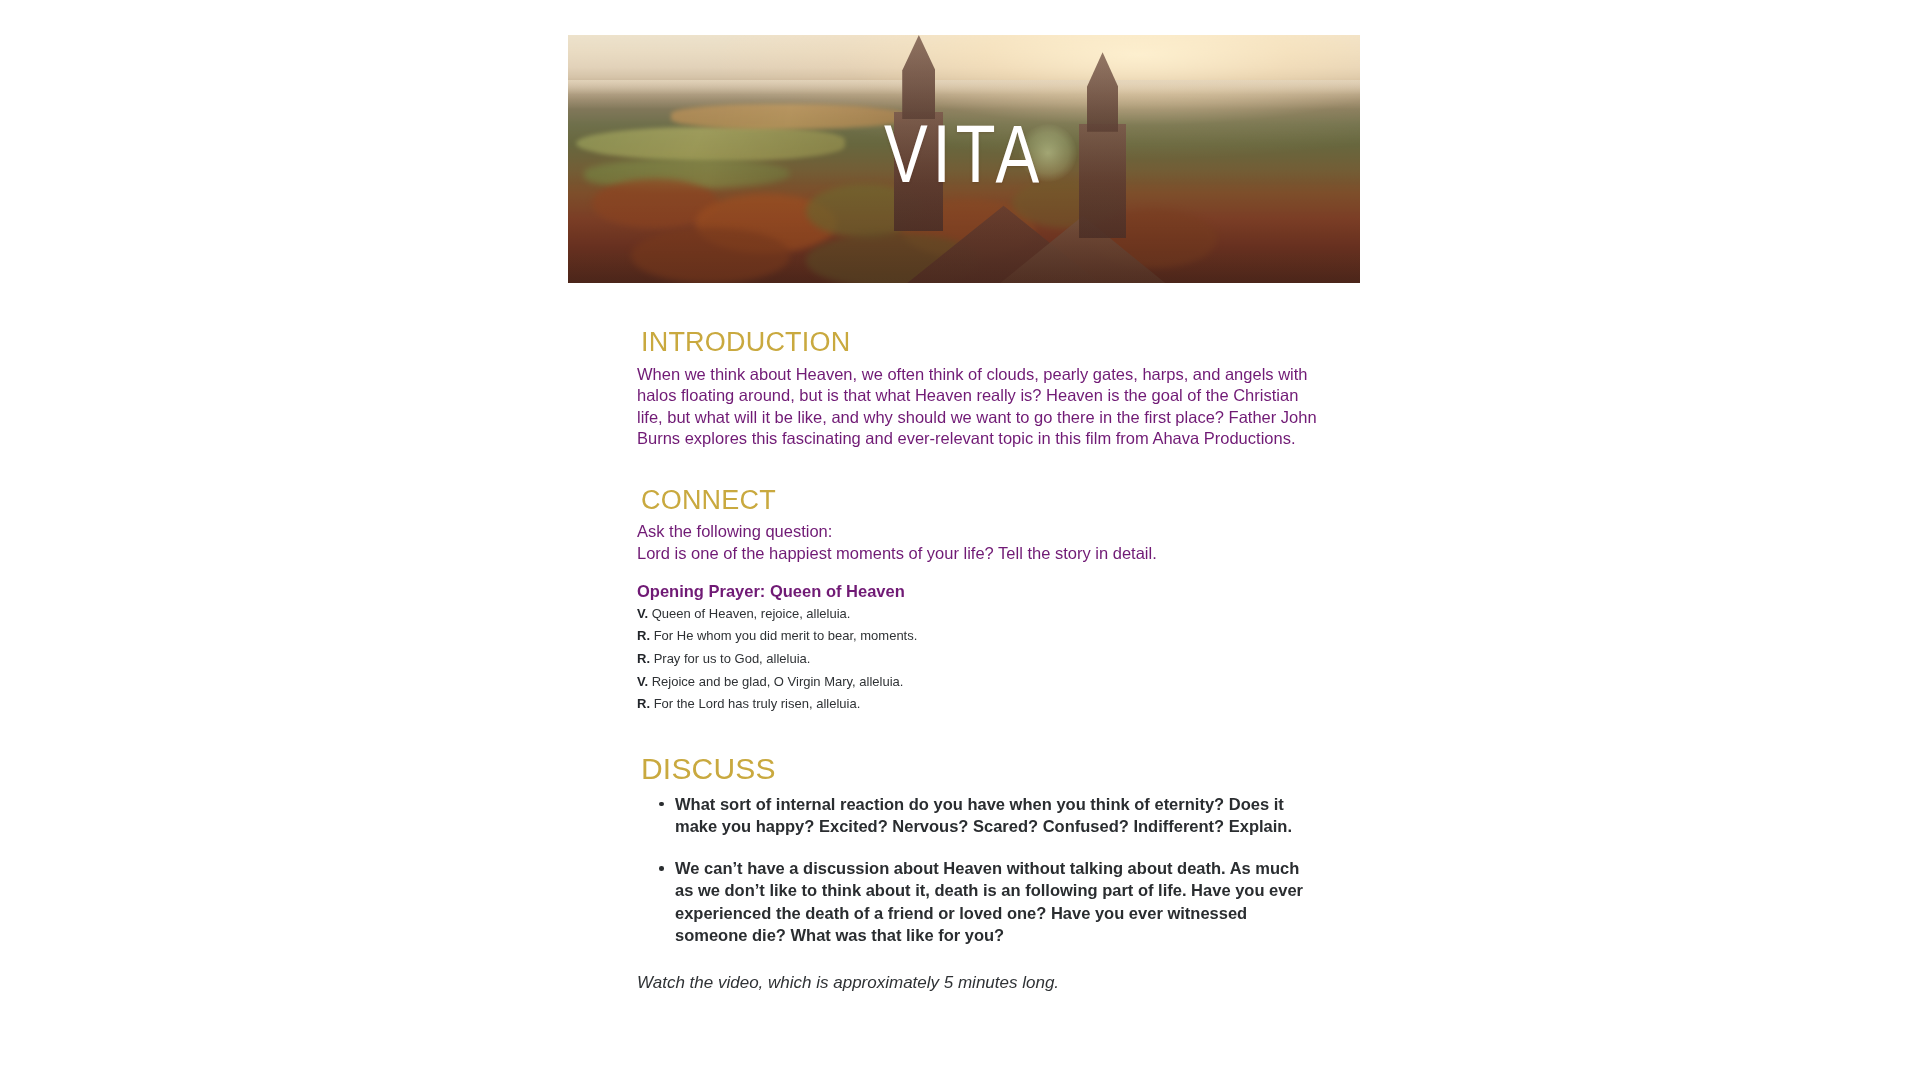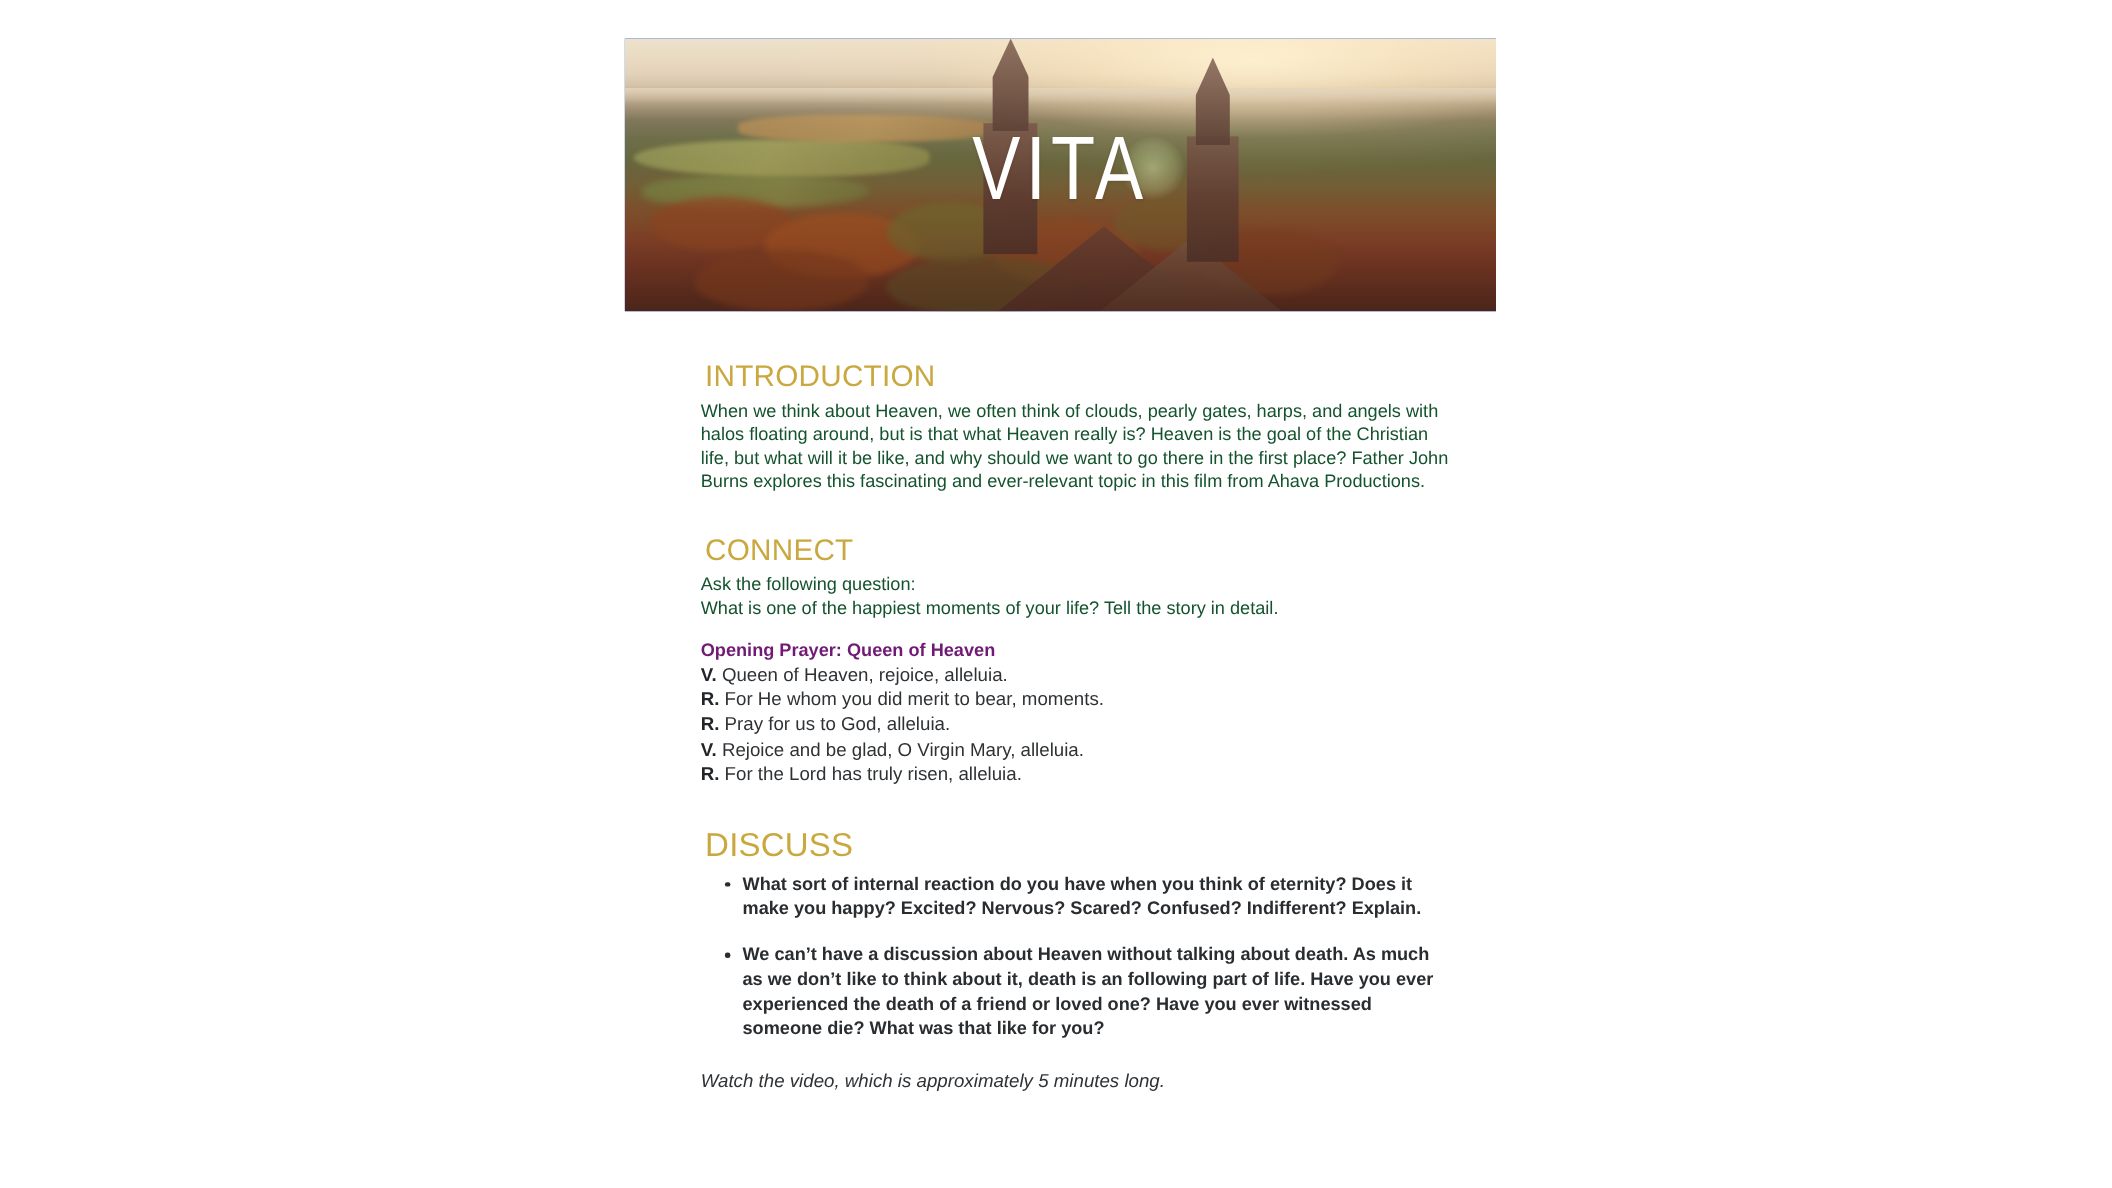--- a/index.html
+++ b/index.html
@@ -226,38 +226,38 @@
     letter-spacing: 0.2px;
     margin: 0 0 6px 4px;
     line-height: 1.1;
   }
   .sec-head.lg { font-size: 27px; }
   .sec-head.xl { font-size: 30px; }
 
   .body-p {
     font-size: 16.5px;
     line-height: 21.5px;
-    color: #14532d;
+    color: #701a75;
     margin: 0;
   }
 
   .block-gap-lg { height: 36px; }
   .block-gap-md { height: 26px; }
   .block-gap-sm { height: 16px; }
 
   .prayer-title {
     font-size: 16.5px;
     line-height: 22.5px;
     font-weight: 700;
     color: #701a75;
     margin: 0;
   }
 
   .verse {
-    font-size: 17px;
+    font-size: 13px;
     line-height: 22.6px;
     color: #2f3235;
     margin: 0;
   }
   .verse .mark {
     font-weight: 700;
     color: #22252a;
   }
 
   .discuss-list {
@@ -334,21 +334,21 @@
     <div>
       <h2 class="sec-head lg">INTRODUCTION</h2>
       <p class="body-p">When we think about Heaven, we often think of clouds, pearly gates, harps, and angels with halos floating around, but is that what Heaven really is? Heaven is the goal of the Christian life, but what will it be like, and why should we want to go there in the first place? Father John Burns explores this fascinating and ever-relevant topic in this film from Ahava Productions.</p>
     </div>
 
     <div class="block-gap-lg"></div>
 
     <div>
       <h2 class="sec-head lg">CONNECT</h2>
       <p class="body-p">Ask the following question:</p>
-      <p class="body-p">What is one of the happiest moments of your life? Tell the story in detail.</p>
+      <p class="body-p">Lord is one of the happiest moments of your life? Tell the story in detail.</p>
 
       <div class="block-gap-sm"></div>
 
       <p class="prayer-title">Opening Prayer: Queen of Heaven</p>
 
       <div>
         <p class="verse">
           <span class="mark">V.</span>
           <span>Queen of Heaven, rejoice, alleluia.</span>
         </p>

